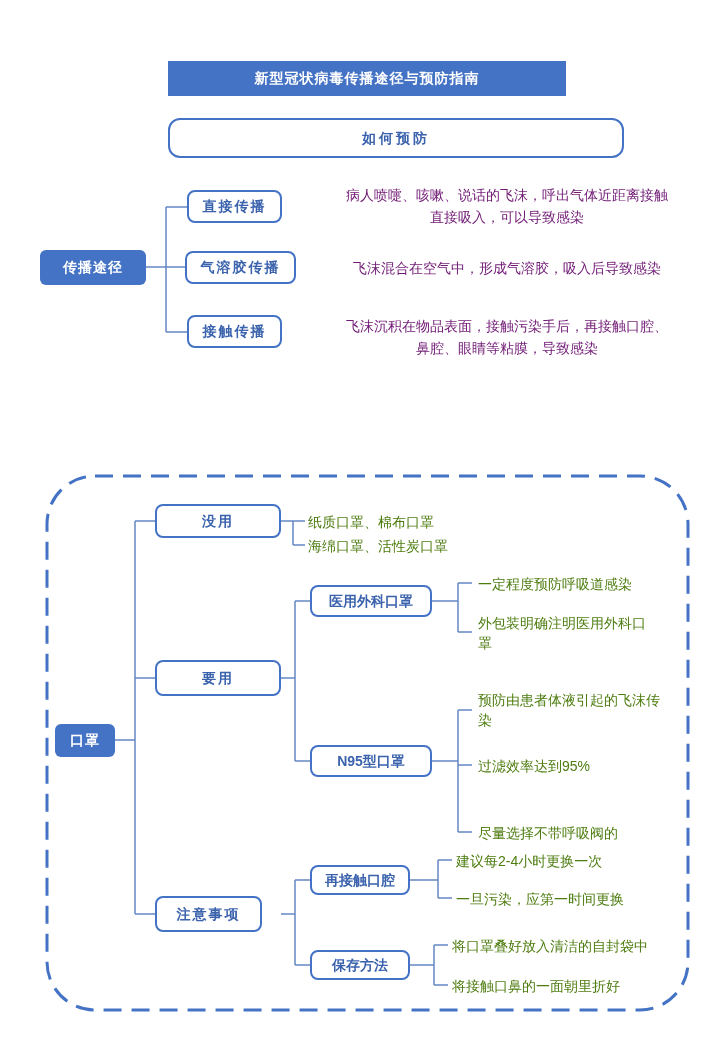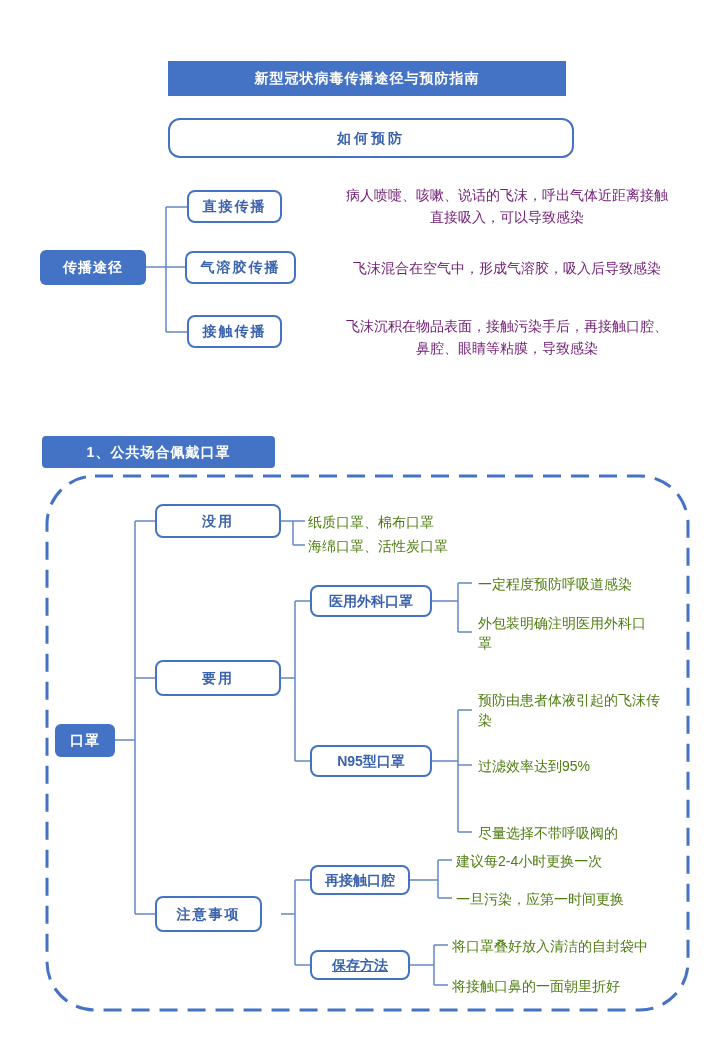--- a/index.html
+++ b/index.html
@@ -83,33 +83,32 @@
 
     <path d="M281 914 H295 M295 880 V965 M295 880 H310 M295 965 H310" fill="none" stroke="#6688C4" stroke-width="1.5"></path>
 
     <path d="M410 880 H438 M438 860 V898 M438 860 H452 M438 898 H452" fill="none" stroke="#6688C4" stroke-width="1.5"></path>
 
     <path d="M410 965 H434 M434 945 V985 M434 945 H448 M434 985 H448" fill="none" stroke="#6688C4" stroke-width="1.5"></path>
   </svg>
 
   <div class="node filled title-box" style="left:168px;top:61px;width:398px;height:35px;">新型冠状病毒传播途径与预防指南</div>
 
-  <div class="node outlined subtitle-box" style="left:168px;top:118px;width:406px;height:40px;">如何预防</div>
+  <div class="node outlined subtitle-box" style="left:168px;top:118px;width:456px;height:40px;">如何预防</div>
 
   <div class="node filled" style="left:40px;top:250px;width:106px;height:35px;">传播途径</div>
 
   <div class="node outlined" style="left:187px;top:190px;width:95px;height:33px;">直接传播</div>
   <div class="node outlined" style="left:185px;top:251px;width:111px;height:33px;">气溶胶传播</div>
   <div class="node outlined" style="left:187px;top:315px;width:95px;height:33px;">接触传播</div>
 
   <div class="desc" style="left:340px;top:185px;width:334px;">病人喷嚏、咳嗽、说话的飞沫，呼出气体近距离接触直接吸入，可以导致感染</div>
   <div class="desc" style="left:340px;top:258px;width:334px;">飞沫混合在空气中，形成气溶胶，吸入后导致感染</div>
   <div class="desc" style="left:340px;top:316px;width:334px;">飞沫沉积在物品表面，接触污染手后，再接触口腔、鼻腔、眼睛等粘膜，导致感染</div>
 
-  <div class="node filled" style="left:42px;top:436px;width:233px;height:32px;border-radius:4px;">1、公共场合佩戴口罩</div>
 
   <div class="node filled" style="left:55px;top:724px;width:60px;height:33px;">口罩</div>
 
   <div class="node outlined" style="left:155px;top:504px;width:126px;height:34px;">没用</div>
   <div class="node outlined" style="left:155px;top:660px;width:126px;height:36px;">要用</div>
   <div class="node outlined" style="left:155px;top:896px;width:107px;height:36px;text-align:right;">注意事项</div>
 
   <div class="leaf" style="left:308px;top:513px;">纸质口罩、棉布口罩</div>
   <div class="leaf" style="left:308px;top:537px;">海绵口罩、活性炭口罩</div>
 
@@ -117,21 +116,21 @@
   <div class="node outlined" style="left:310px;top:745px;width:122px;height:32px;letter-spacing:0;">N95型口罩</div>
 
   <div class="leaf" style="left:478px;top:575px;">一定程度预防呼吸道感染</div>
   <div class="leaf wrap" style="left:478px;top:614px;width:170px;">外包装明确注明医用外科口罩</div>
 
   <div class="leaf wrap" style="left:478px;top:691px;width:185px;">预防由患者体液引起的飞沫传染</div>
   <div class="leaf" style="left:478px;top:757px;">过滤效率达到95%</div>
   <div class="leaf" style="left:478px;top:824px;">尽量选择不带呼吸阀的</div>
 
   <div class="node outlined" style="left:310px;top:865px;width:100px;height:30px;letter-spacing:0;">再接触口腔</div>
-  <div class="node outlined" style="left:310px;top:950px;width:100px;height:30px;letter-spacing:0;text-decoration:underline;">保存方法</div>
+  <div class="node outlined" style="left:310px;top:950px;width:100px;height:30px;letter-spacing:0;">保存方法</div>
 
   <div class="leaf" style="left:456px;top:852px;">建议每2-4小时更换一次</div>
   <div class="leaf" style="left:456px;top:890px;">一旦污染，应第一时间更换</div>
 
   <div class="leaf" style="left:452px;top:937px;">将口罩叠好放入清洁的自封袋中</div>
   <div class="leaf" style="left:452px;top:977px;">将接触口鼻的一面朝里折好</div>
 
 </div>
 
 </body></html>

